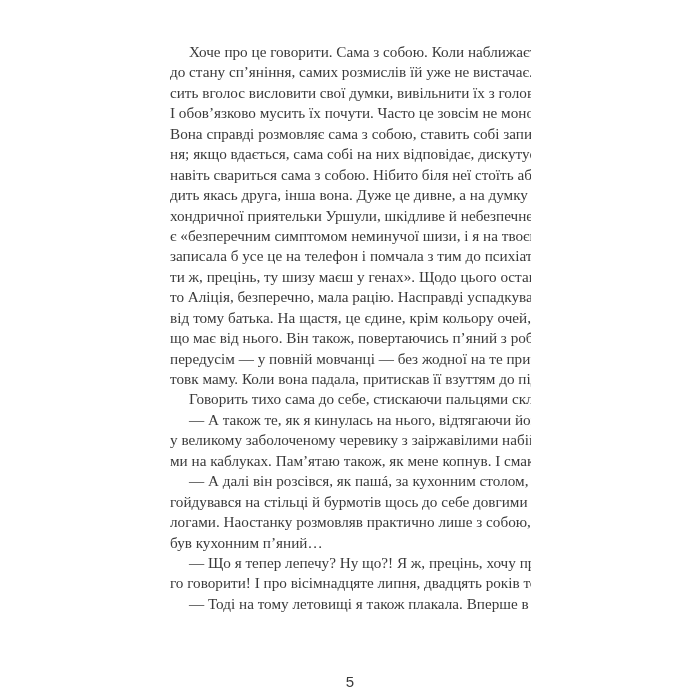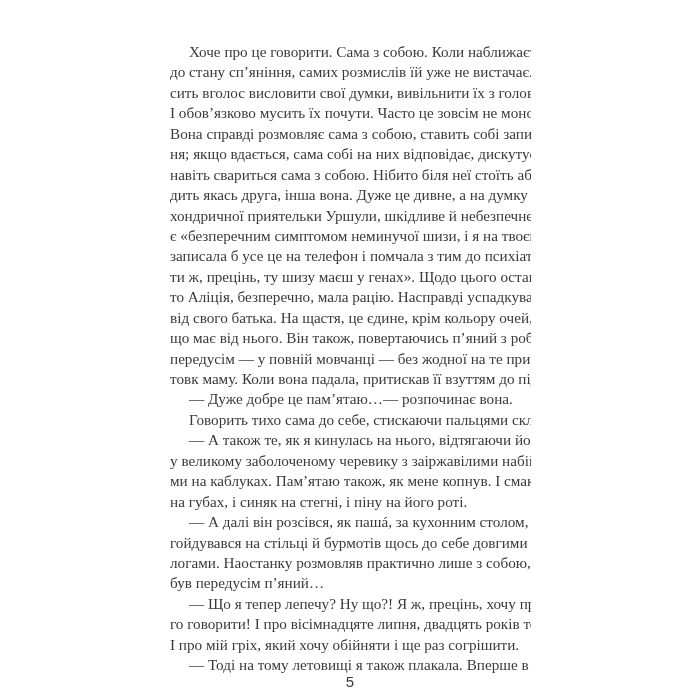--- a/index.html
+++ b/index.html
@@ -29,33 +29,30 @@
       <span class="line">І обов’язково мусить їх почути. Часто це зовсім не монолог.</span>
       <span class="line">Вона справді розмовляє сама з собою, ставить собі запитан-</span>
       <span class="line">ня; якщо вдається, сама собі на них відповідає, дискутує, іноді</span>
       <span class="line">навіть свариться сама з собою. Нібито біля неї стоїть або си-</span>
       <span class="line">дить якась друга, інша вона. Дуже це дивне, а на думку її іпо-</span>
       <span class="line">хондричної приятельки Уршули, шкідливе й небезпечне, адже</span>
       <span class="line">є «безперечним симптомом неминучої шизи, і я на твоєму місці</span>
       <span class="line">записала б усе це на телефон і помчала з тим до психіатра,</span>
       <span class="line">ти ж, прецінь, ту шизу маєш у генах». Щодо цього останнього,</span>
       <span class="line">то Аліція, безперечно, мала рацію. Насправді успадкувала це</span>
-      <span class="line">від свого батька. На щастя, це єдине, крім кольору очей,</span>
+      <span class="line">від тому батька. На щастя, це єдине, крім кольору очей,</span>
       <span class="line">що має від нього. Він також, повертаючись п’яний з роботи,</span>
       <span class="line">передусім — у повній мовчанці — без жодної на те причини</span>
       <span class="line last">товк маму. Коли вона падала, притискав її взуттям до підлоги.</span>
-      <span class="line indent last">— Дуже добре це пам’ятаю…— розпочинає вона.</span>
       <span class="line indent">Говорить тихо сама до себе, стискаючи пальцями склянку,</span>
       <span class="line indent">— А також те, як я кинулась на нього, відтягаючи його ногу</span>
       <span class="line">у великому заболоченому черевику з заіржавілими набійка-</span>
       <span class="line">ми на каблуках. Пам’ятаю також, як мене копнув. І смак крові</span>
-      <span class="line last">на губах, і синяк на стегні, і піну на його роті.</span>
       <span class="line indent">— А далі він розсівся, як пашá, за кухонним столом, роз-</span>
       <span class="line">гойдувався на стільці й бурмотів щось до себе довгими моно-</span>
       <span class="line">логами. Наостанку розмовляв практично лише з собою, адже</span>
-      <span class="line last">був передусім п’яний…</span>
+      <span class="line last">був кухонним п’яний…</span>
       <span class="line indent">— Що я тепер лепечу? Ну що?! Я ж, прецінь, хочу про ньо-</span>
       <span class="line">го говорити! І про вісімнадцяте липня, двадцять років тому.</span>
-      <span class="line last">І про мій гріх, який хочу обійняти і ще раз согрішити.</span>
       <span class="line indent">— Тоді на тому летовищі я також плакала. Вперше в житті</span>
     </div>
   <div class="page-number">5</div>
 </div>
 
 </body></html>

